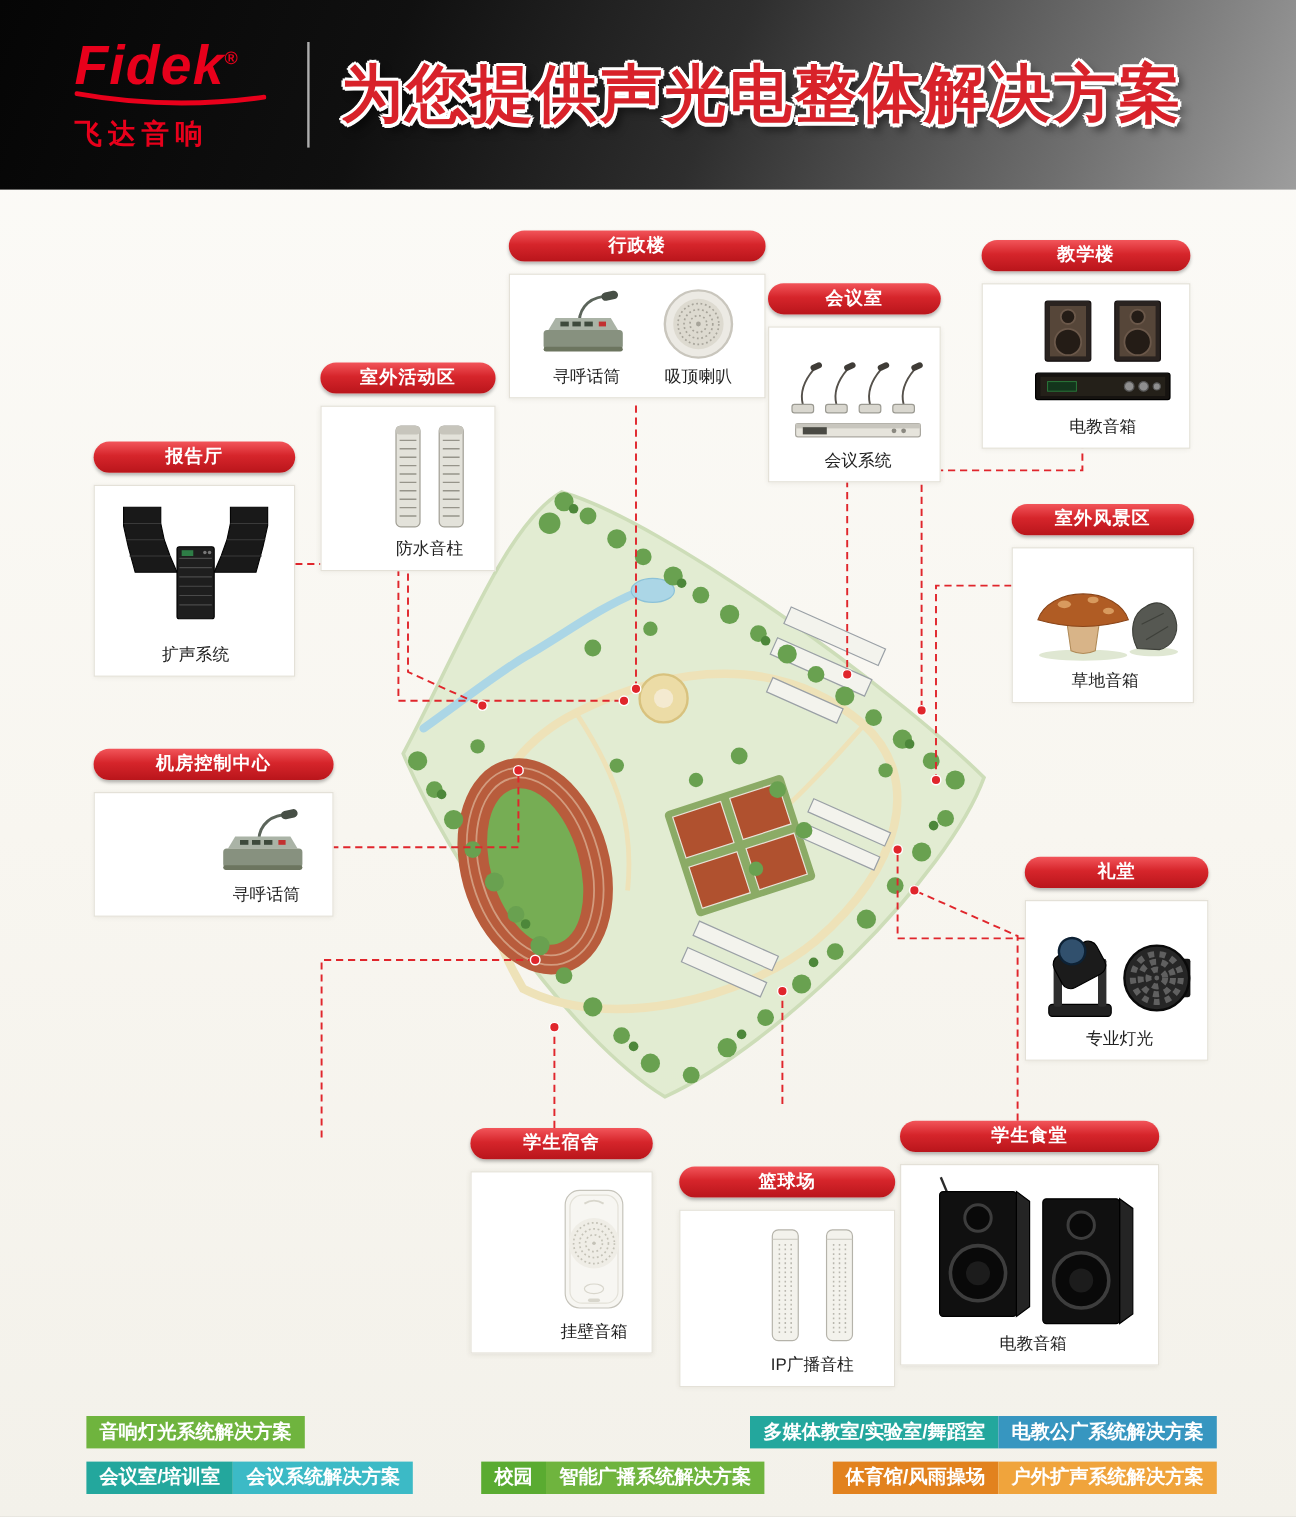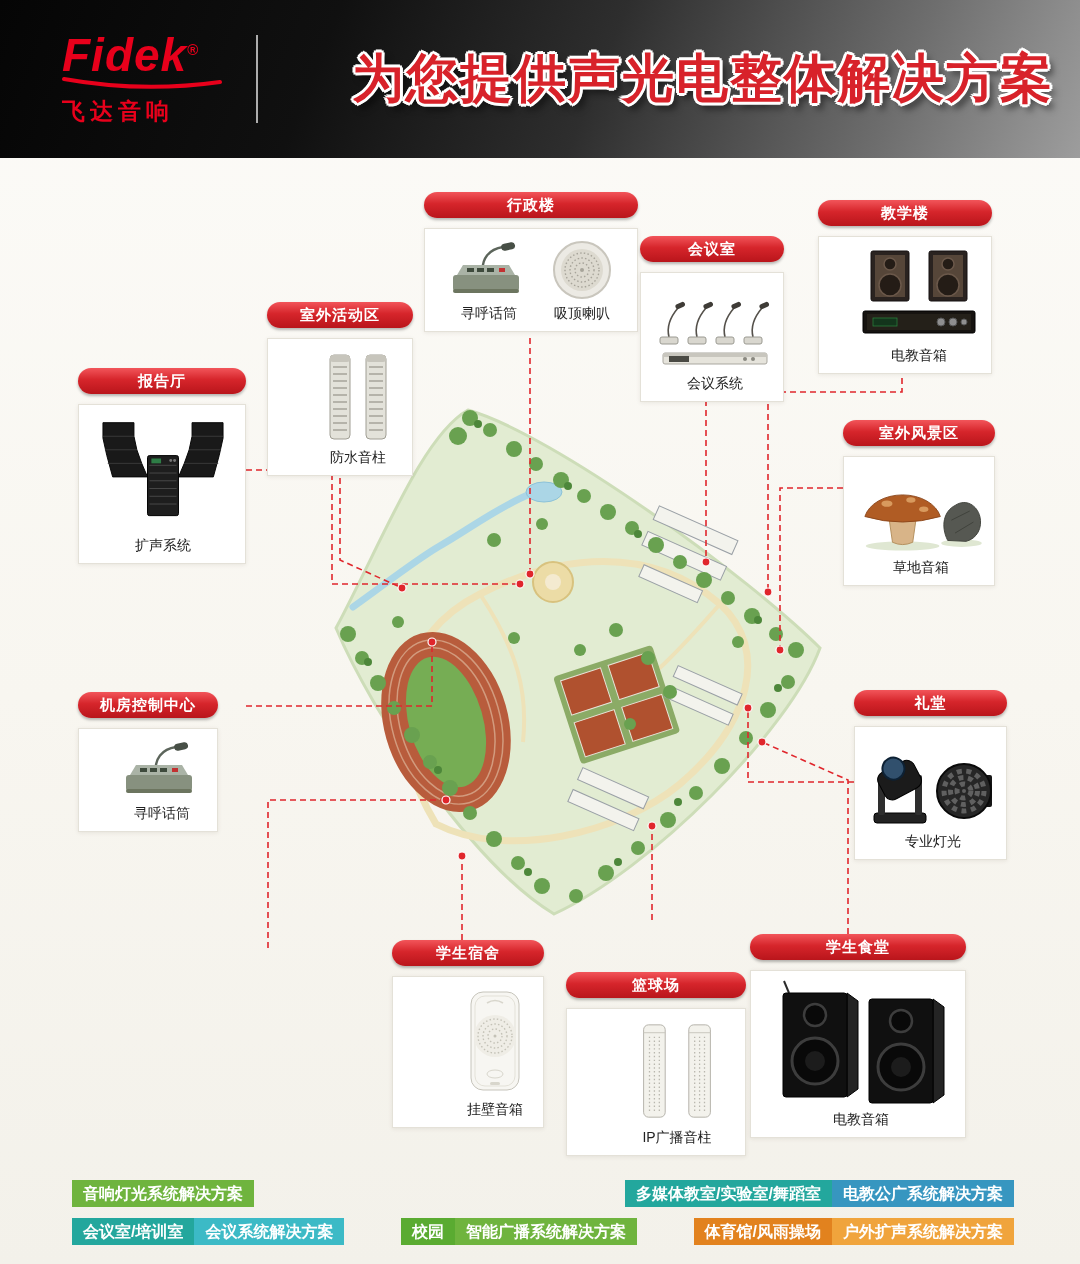--- a/index.html
+++ b/index.html
@@ -11,21 +11,21 @@
 
   
   .hdr { position:absolute; left:0; top:0; width:100%; height:158px; display:flex; align-items:center;
          background:linear-gradient(112deg,#050505 0%,#101010 30%,#2e2e2e 55%,#6e6e6e 82%,#9d9d9d 100%); }
   .logo { margin-left:62px; display:flex; flex-direction:column; align-items:flex-start; }
   .logo-brand { font-size:46px; font-weight:bold; font-style:italic; color:#e8001b; letter-spacing:1px; line-height:1; }
   .logo-brand .reg { font-size:15px; font-style:normal; vertical-align:super; }
   .logo-swoosh { margin-top:-2px; }
   .logo-sub { font-size:23px; font-weight:bold; color:#e8001b; letter-spacing:5px; margin-top:2px; white-space:nowrap; }
   .hdr-divider { width:2px; height:88px; background:#c9c9c9; opacity:.85; margin:0 26px 0 34px; }
-  .hdr-title { flex:1; text-align:right; font-size:52px; font-weight:bold; color:#d8222a; letter-spacing:2px; white-space:nowrap; padding-right:26px;
+  .hdr-title { flex:1; text-align:left; font-size:52px; font-weight:bold; color:#d8222a; letter-spacing:2px; white-space:nowrap; padding-right:26px;
     text-shadow:-2px -2px 0 #fff, 2px -2px 0 #fff, -2px 2px 0 #fff, 2px 2px 0 #fff,
                  0 3px 0 #fff, 0 -3px 0 #fff, 3px 0 0 #fff, -3px 0 0 #fff,
                  5px 6px 7px rgba(0,0,0,.6); }
 
   
   .map { position:absolute; left:318px; top:392px; width:515px; height:535px; z-index:1; }
   .overlay { position:absolute; left:0; top:0; width:1080px; height:1264px; z-index:2; pointer-events:none; }
 
   
   .card { position:absolute; z-index:3; }
@@ -403,21 +403,21 @@
             <ellipse cx="111" cy="85" rx="22" ry="4" fill="#dfe7d2"></ellipse>
             <path d="M96,82 C88,66 92,50 104,44 C116,36 128,44 131,56 C134,68 128,80 116,83 Z" fill="#565852" stroke="#3e403a"></path>
             <path d="M100,60 L120,50 M104,74 L124,62" stroke="#3e403a" stroke-width="1" fill="none"></path>
           </svg>
         </div>
         <figcaption>草地音箱</figcaption>
       </figure>
     </div>
   </section>
 
-  <section class="card" style="left:78px;top:692px;width:140px">
+  <section class="card" style="left:78px;top:624px;width:200px">
     <div class="ribbon">机房控制中心</div>
     <div class="box">
       <figure class="product">
         <div class="icon">
           <svg width="98" height="66" viewBox="0 0 88 66">
             <path d="M38,36 C36,22 44,12 58,10" fill="none" stroke="#5c655b" stroke-width="2.4"></path>
             <rect x="56" y="6" width="14" height="7" rx="3.5" transform="rotate(-12 63 9)" fill="#474f46"></rect>
             <polygon points="12,38 70,38 64,28 18,28" fill="#aab3a6"></polygon>
             <rect x="8" y="38" width="66" height="16" rx="3" fill="#87917f"></rect>
             <rect x="8" y="52" width="66" height="4" rx="2" fill="#6c755f"></rect>
@@ -425,21 +425,21 @@
               <rect x="32" y="31" width="7" height="4" fill="#3e4a3c"></rect>
             <rect x="42" y="31" width="7" height="4" fill="#3e4a3c"></rect>
               <rect x="54" y="31" width="6" height="4" fill="#c23131"></rect>
           </svg>
         </div>
         <figcaption>寻呼话筒</figcaption>
       </figure>
     </div>
   </section>
 
-  <section class="card" style="left:854px;top:690px;width:153px">
+  <section class="card" style="left:854px;top:714px;width:153px">
     <div class="ribbon">礼堂</div>
     <div class="box">
       <figure class="product">
         <div class="icon">
           <svg width="134" height="96" viewBox="0 0 134 96">
             <rect x="8" y="78" width="52" height="10" rx="3" fill="#222" stroke="#000"></rect>
             <rect x="12" y="40" width="7" height="40" rx="2" fill="#2e2e2e"></rect>
             <rect x="49" y="40" width="7" height="40" rx="2" fill="#2e2e2e"></rect>
             <g transform="rotate(-28 34 46)">
               <rect x="14" y="30" width="40" height="30" rx="8" fill="#1b1b1b" stroke="#000"></rect>

